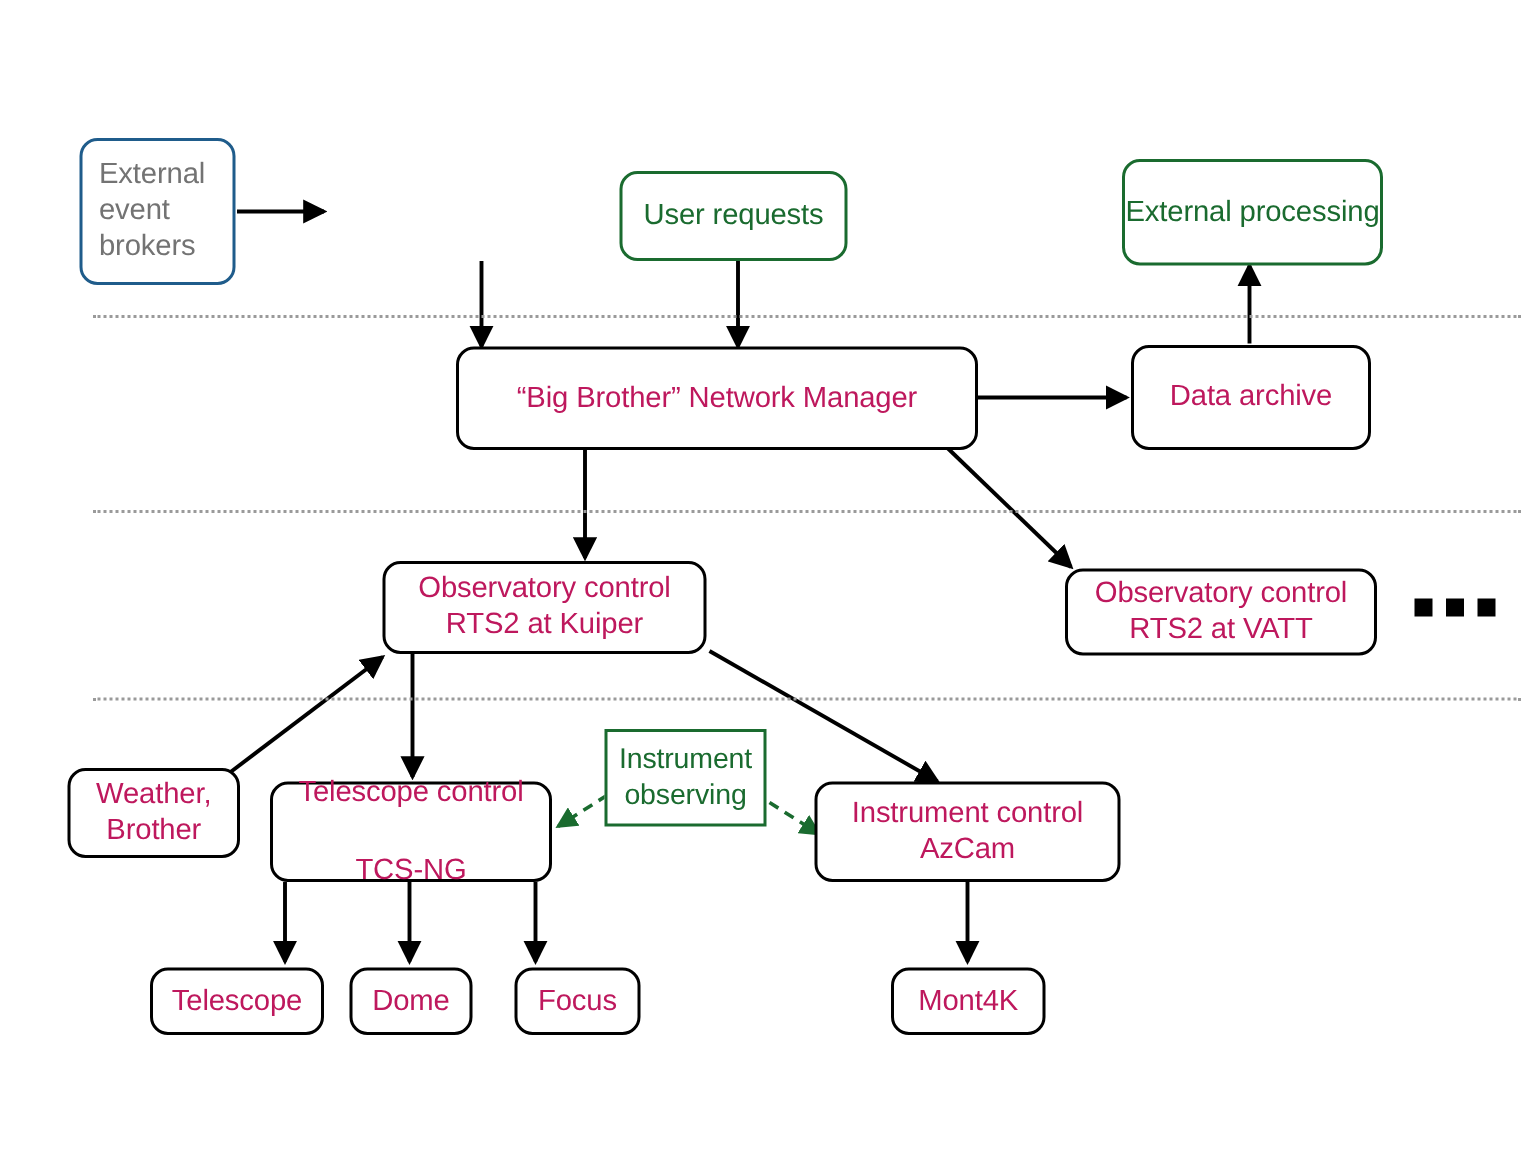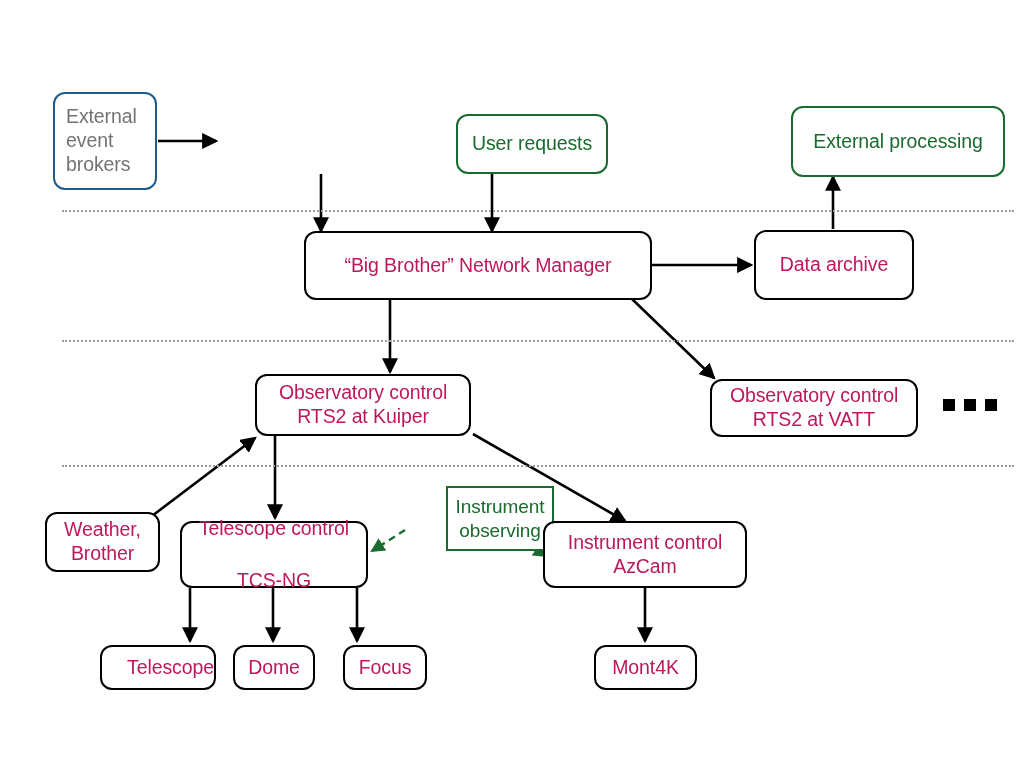--- a/index.html
+++ b/index.html
@@ -46,21 +46,20 @@
   }
   .node.blue {
     border-color: #1F5C8B;
     color: #737373;
     border-width: 2.2px;
   }
   .node.green {
     border-color: #1A6B2F;
     color: #1A6B2F;
     border-width: 2.2px;
-    margin-left: 43px;
   }
   .node.rect {
     border-radius: 0;
     border-width: 2px;
   }
   .node.align-left {
     align-items: flex-start;
     text-align: left;
     padding-left: 11px;
   }
@@ -131,21 +130,21 @@
     <span class="line">External</span>
     <span class="line">event</span>
     <span class="line">brokers</span>
   </div>
 
 
   <div class="node green" style="left:413px; top:114px; width:152px; height:60px;">
     <span class="line">User requests</span>
   </div>
 
-  <div class="node green" style="left:748px; top:106px; width:214px; height:71px;">
+  <div class="node green" style="left:748px; top:106px; width:174px; height:71px;">
     <span class="line">External processing</span>
   </div>
 
   <div class="node" style="left:304px; top:231px; width:348px; height:69px;">
     <span class="line">“Big Brother” Network Manager</span>
   </div>
 
   <div class="node" style="left:754px; top:230px; width:160px; height:70px;">
     <span class="line">Data archive</span>
   </div>
@@ -179,21 +178,21 @@
   <div class="node green rect" style="left:403px; top:486px; width:108px; height:65px; font-size:19px;">
     <span class="line">Instrument</span>
     <span class="line">observing</span>
   </div>
 
   <div class="node" style="left:543px; top:521px; width:204px; height:67px;">
     <span class="line">Instrument control</span>
     <span class="line">AzCam</span>
   </div>
 
-  <div class="node" style="left:100px; top:645px; width:116px; height:45px;align-items:flex-end;">
+  <div class="node" style="left:100px; top:645px; width:116px; height:45px;">
     <span class="line">Telescope</span>
   </div>
 
   <div class="node" style="left:233px; top:645px; width:82px; height:45px;">
     <span class="line">Dome</span>
   </div>
 
   <div class="node" style="left:343px; top:645px; width:84px; height:45px;">
     <span class="line">Focus</span>
   </div>

